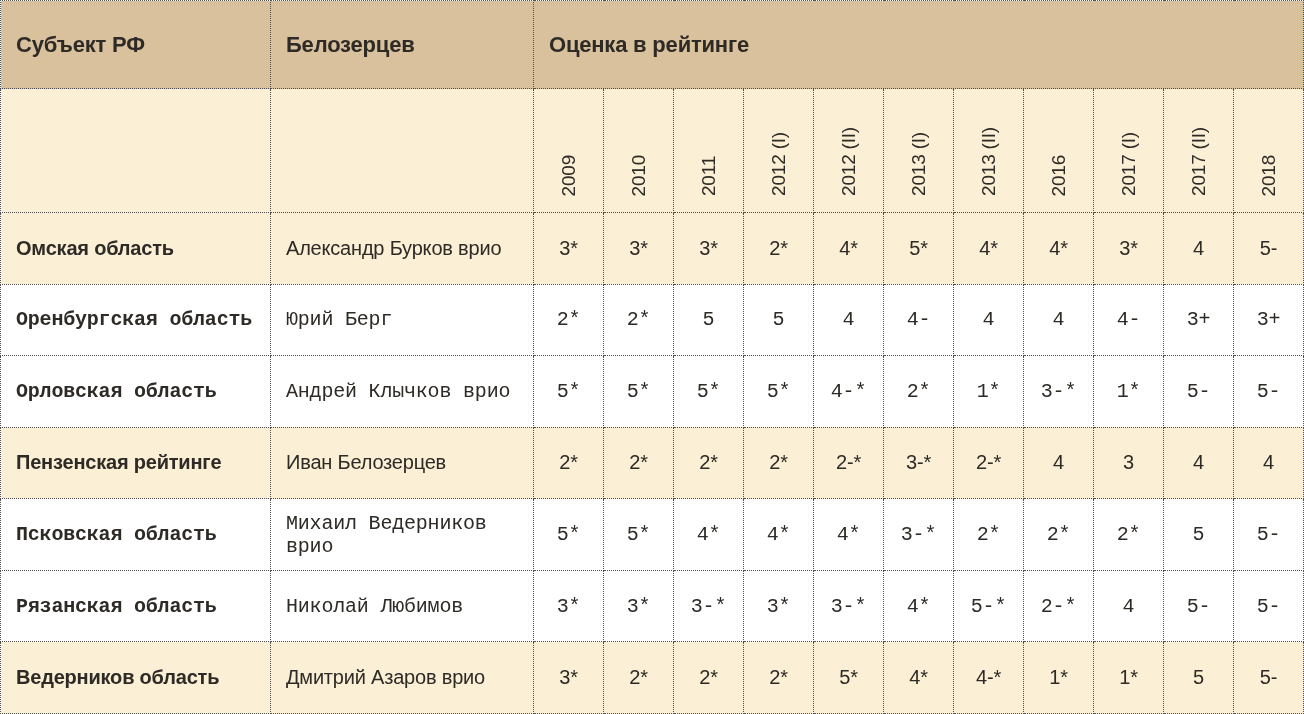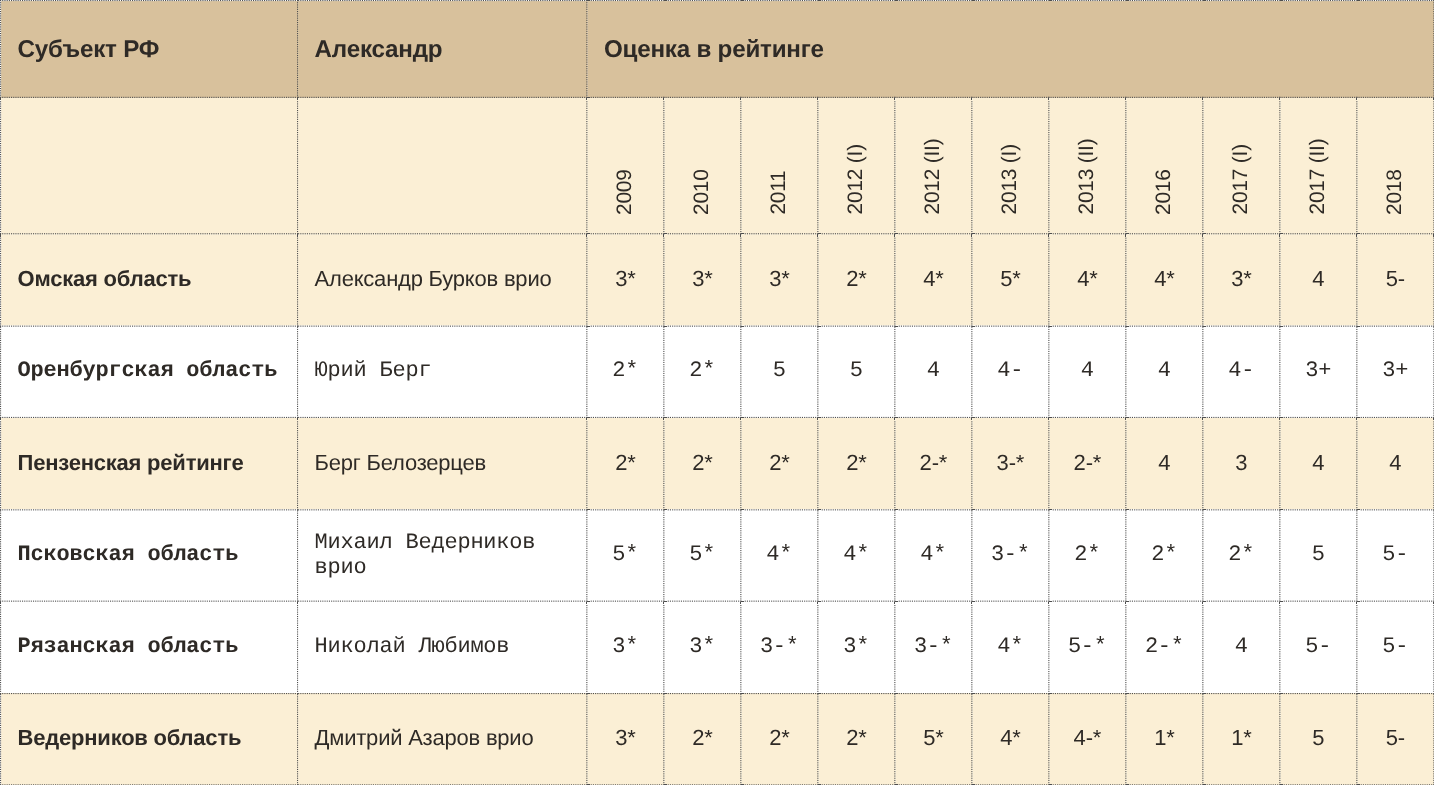--- a/index.html
+++ b/index.html
@@ -88,21 +88,21 @@
       <col class="col-year">
       <col class="col-year">
       <col class="col-year">
       <col class="col-year">
       <col class="col-year">
       <col class="col-year">
     </colgroup>
   <thead>
     <tr class="head1">
       <th class="hdr">Субъект РФ</th>
-      <th class="hdr">Александр</th>
+      <th class="hdr">Белозерцев</th>
       <th class="hdr" id="rating-group-header" colspan="11">Оценка в рейтинге</th>
     </tr>
     <tr class="head2" id="year-row">
       <th class="empty-cell"></th>
       <th class="empty-cell"></th>
     <th class="year-cell"><span class="year-label">2009</span></th>
         <th class="year-cell"><span class="year-label">2010</span></th>
         <th class="year-cell"><span class="year-label">2011</span></th>
         <th class="year-cell"><span class="year-label">2012 (I)</span></th>
         <th class="year-cell"><span class="year-label">2012 (II)</span></th>
@@ -138,23 +138,38 @@
         <td class="rating">5</td>
         <td class="rating">5</td>
         <td class="rating">4</td>
         <td class="rating">4-</td>
         <td class="rating">4</td>
         <td class="rating">4</td>
         <td class="rating">4-</td>
         <td class="rating">3+</td>
         <td class="rating">3+</td>
       </tr>
+      <tr class="data-row shade-white">
+        <td class="region">Орловская область</td>
+        <td class="governor">Андрей Клычков врио</td>
+        <td class="rating">5*</td>
+        <td class="rating">5*</td>
+        <td class="rating">5*</td>
+        <td class="rating">5*</td>
+        <td class="rating">4-*</td>
+        <td class="rating">2*</td>
+        <td class="rating">1*</td>
+        <td class="rating">3-*</td>
+        <td class="rating">1*</td>
+        <td class="rating">5-</td>
+        <td class="rating">5-</td>
+      </tr>
       <tr class="data-row shade-cream">
         <td class="region">Пензенская рейтинге</td>
-        <td class="governor">Берг Белозерцев</td>
+        <td class="governor">Иван Белозерцев</td>
         <td class="rating">2*</td>
         <td class="rating">2*</td>
         <td class="rating">2*</td>
         <td class="rating">2*</td>
         <td class="rating">2-*</td>
         <td class="rating">3-*</td>
         <td class="rating">2-*</td>
         <td class="rating">4</td>
         <td class="rating">3</td>
         <td class="rating">4</td>

